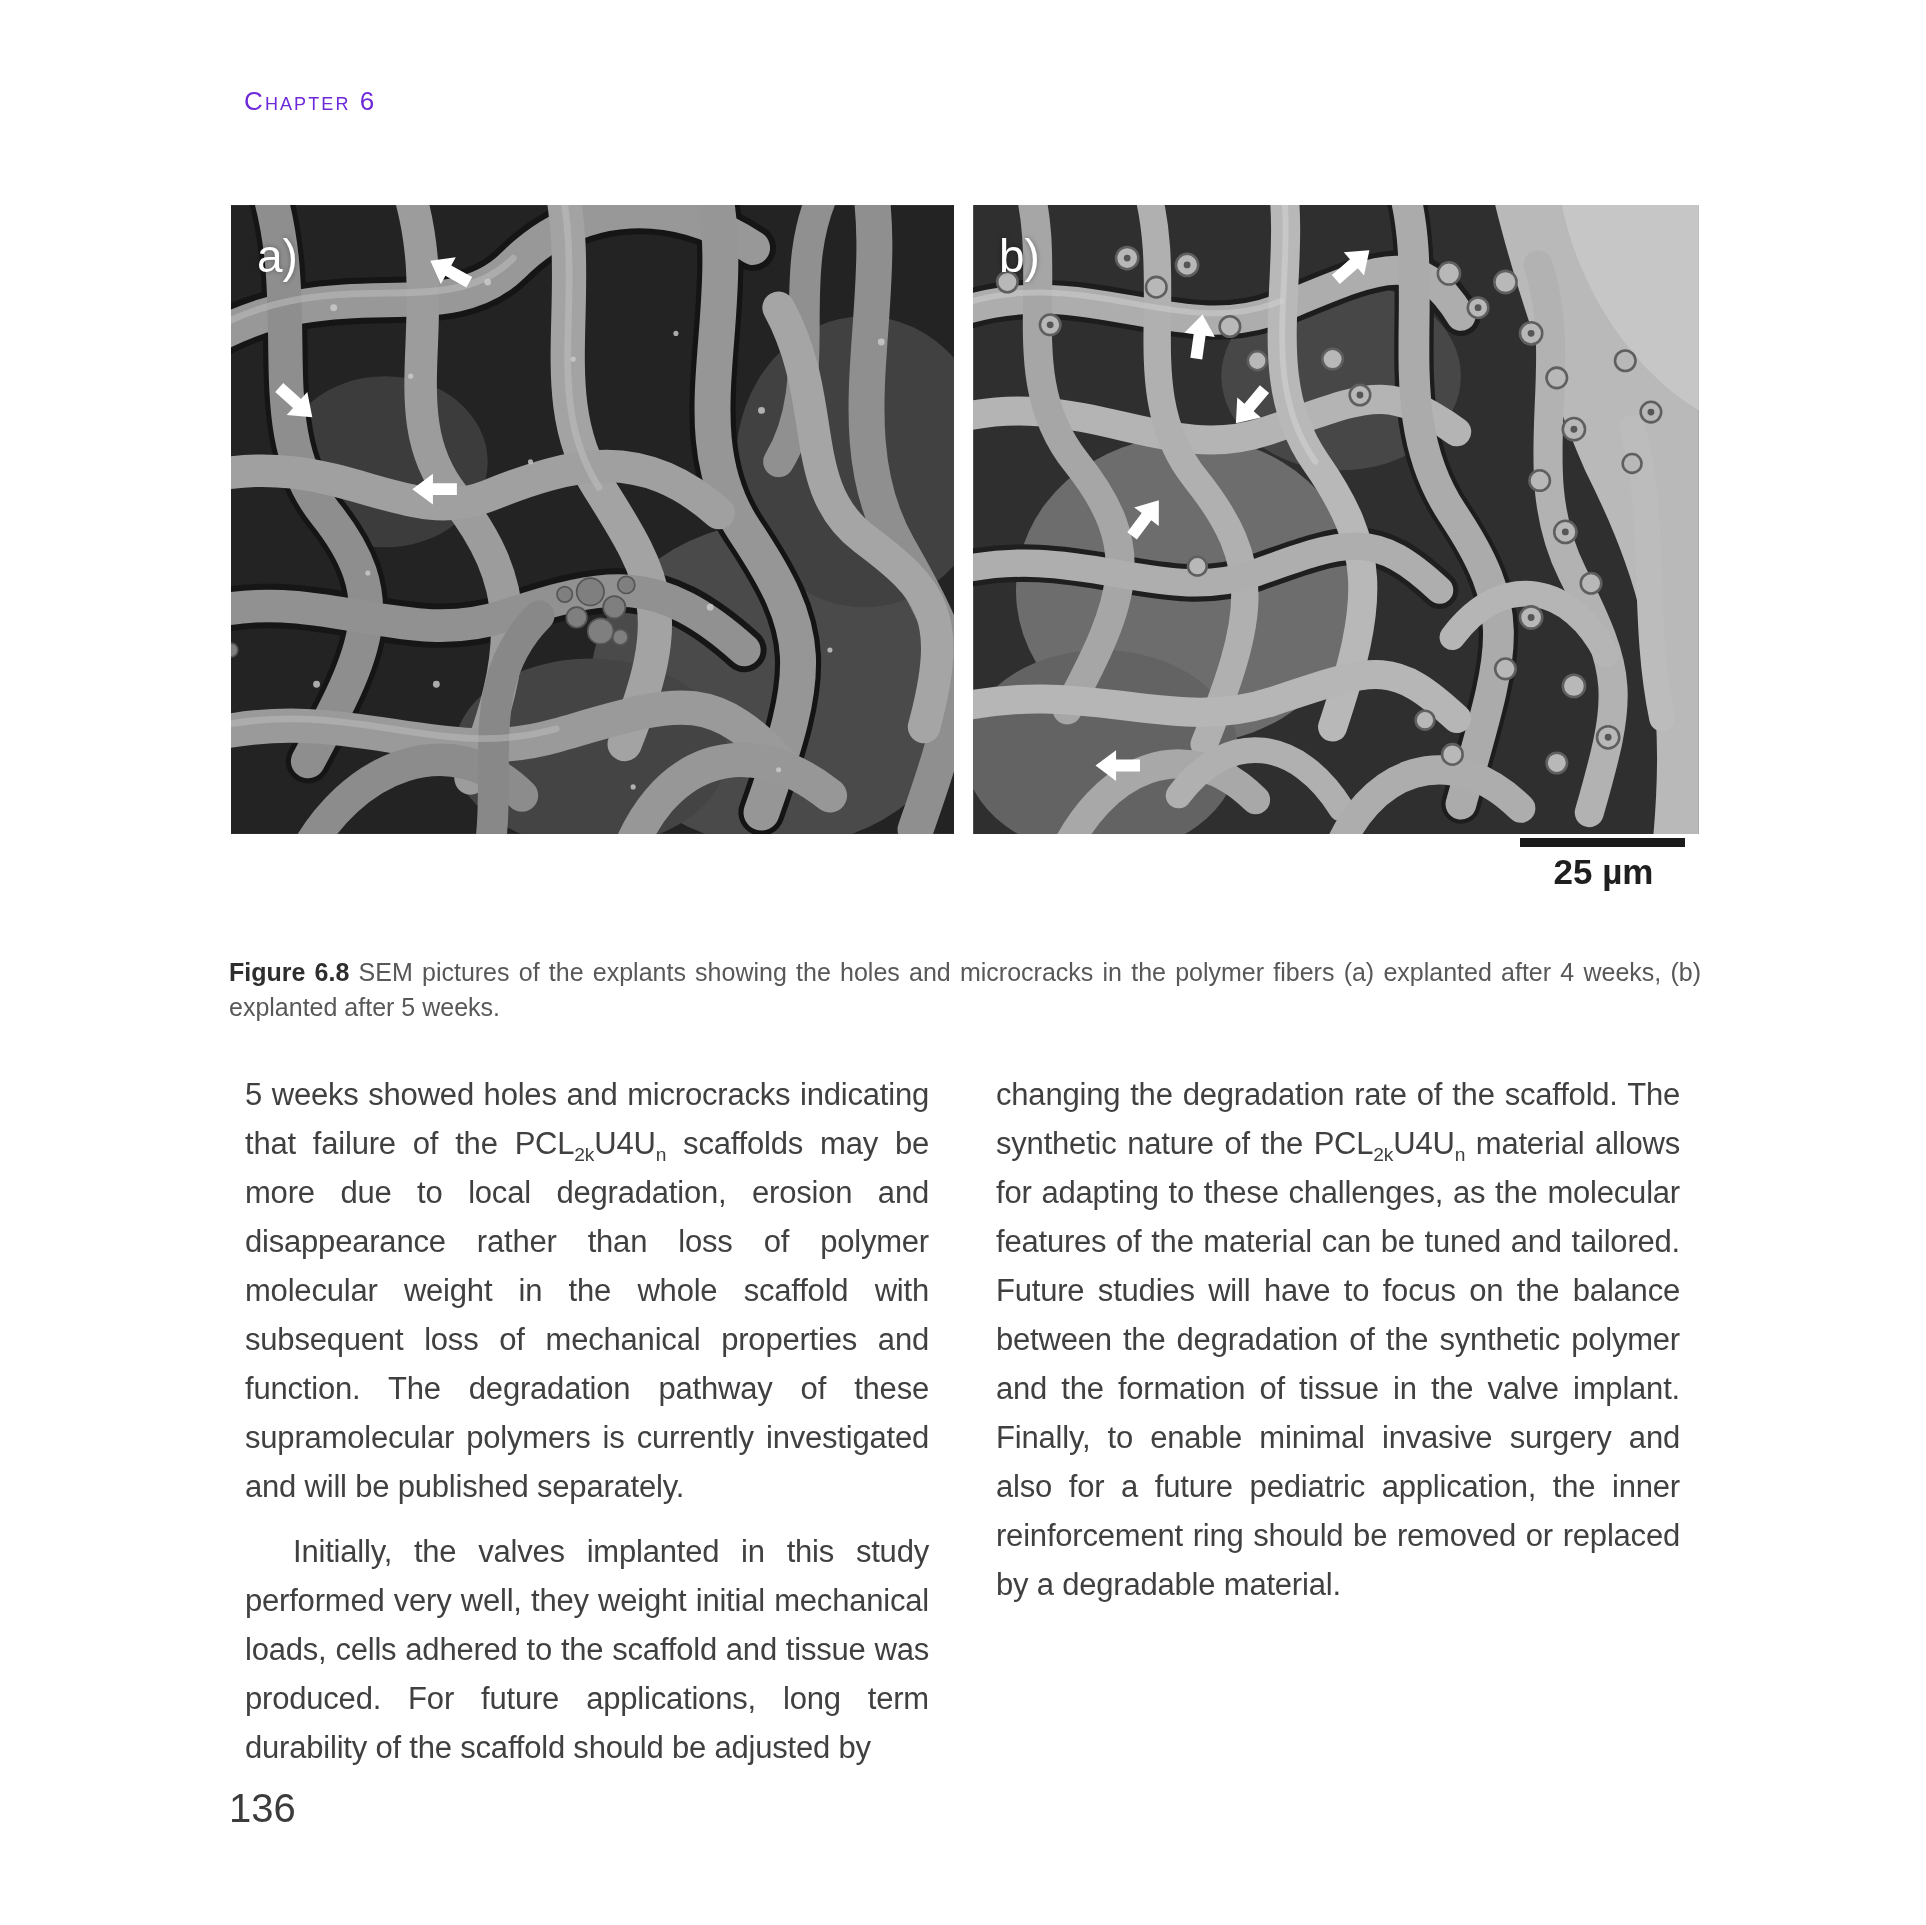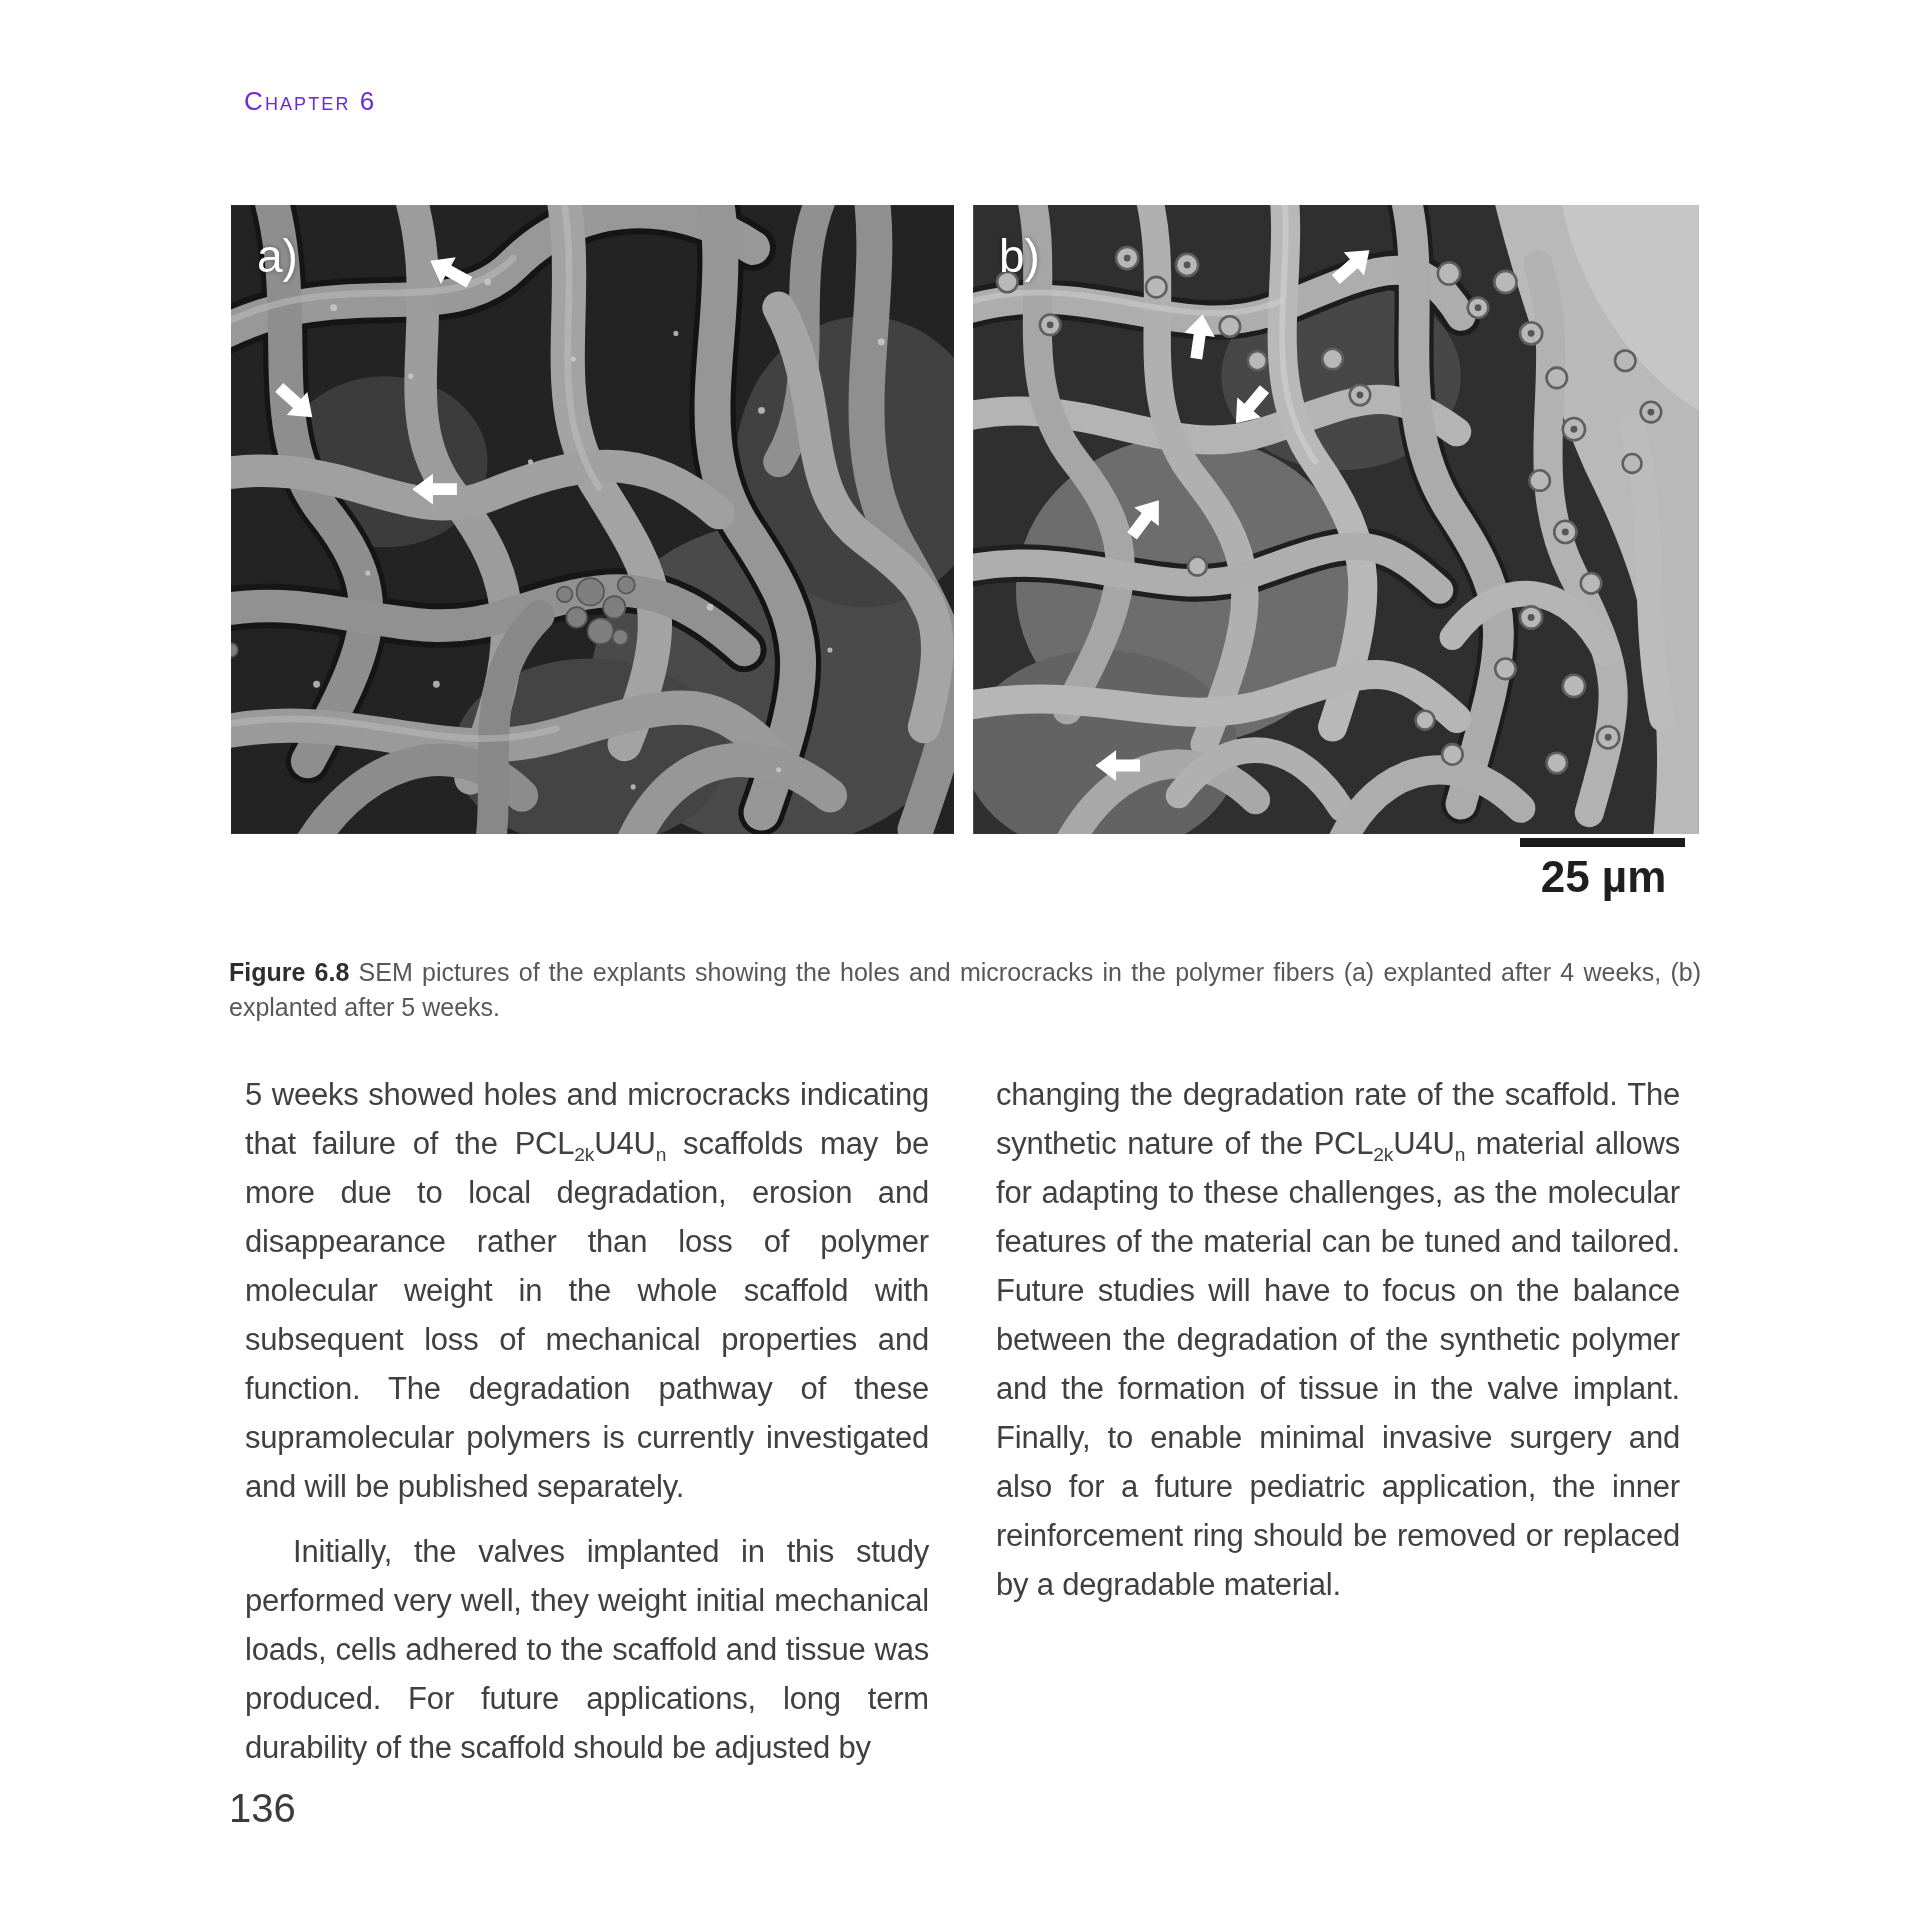--- a/index.html
+++ b/index.html
@@ -27,21 +27,21 @@
     color:#ffffff;font-size:46px;font-weight:400;
     text-shadow:0 0 5.1px rgba(0,0,0,.35);
   }
   .scalebar{
     position:absolute;left:1520px;top:838px;width:165px;height:9.4px;
     background:#1b1b1b;
   }
   .scalebar-label{
     position:absolute;left:1507px;top:852px;width:193px;
     text-align:center;
-    font-size:44px;font-weight:700;color:#1f1f1f;
+    font-size:35px;font-weight:700;color:#1f1f1f;
   }
   .caption{
     position:absolute;left:229px;top:930px;width:1472px;
     font-size:25px;line-height:35px;color:#58585a;
     text-align:justify;
   }
   .caption .cap-bold{font-weight:700;color:#2e2e2e;}
   .bodycol{
     position:absolute;top:1054px;width:716px;
     font-size:31px;line-height:49px;color:#404040;

